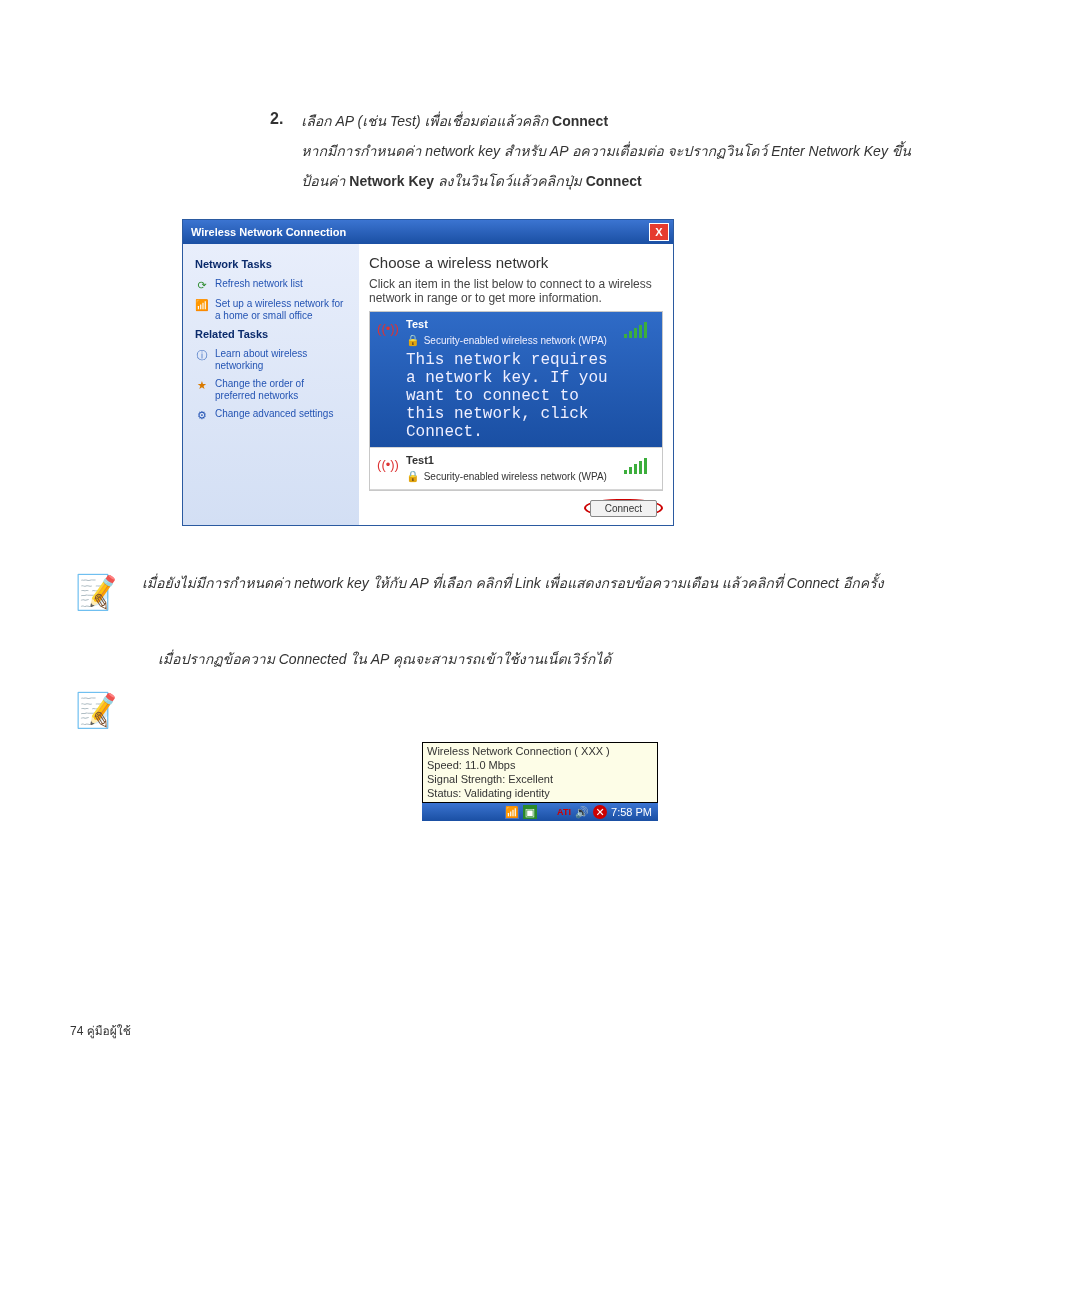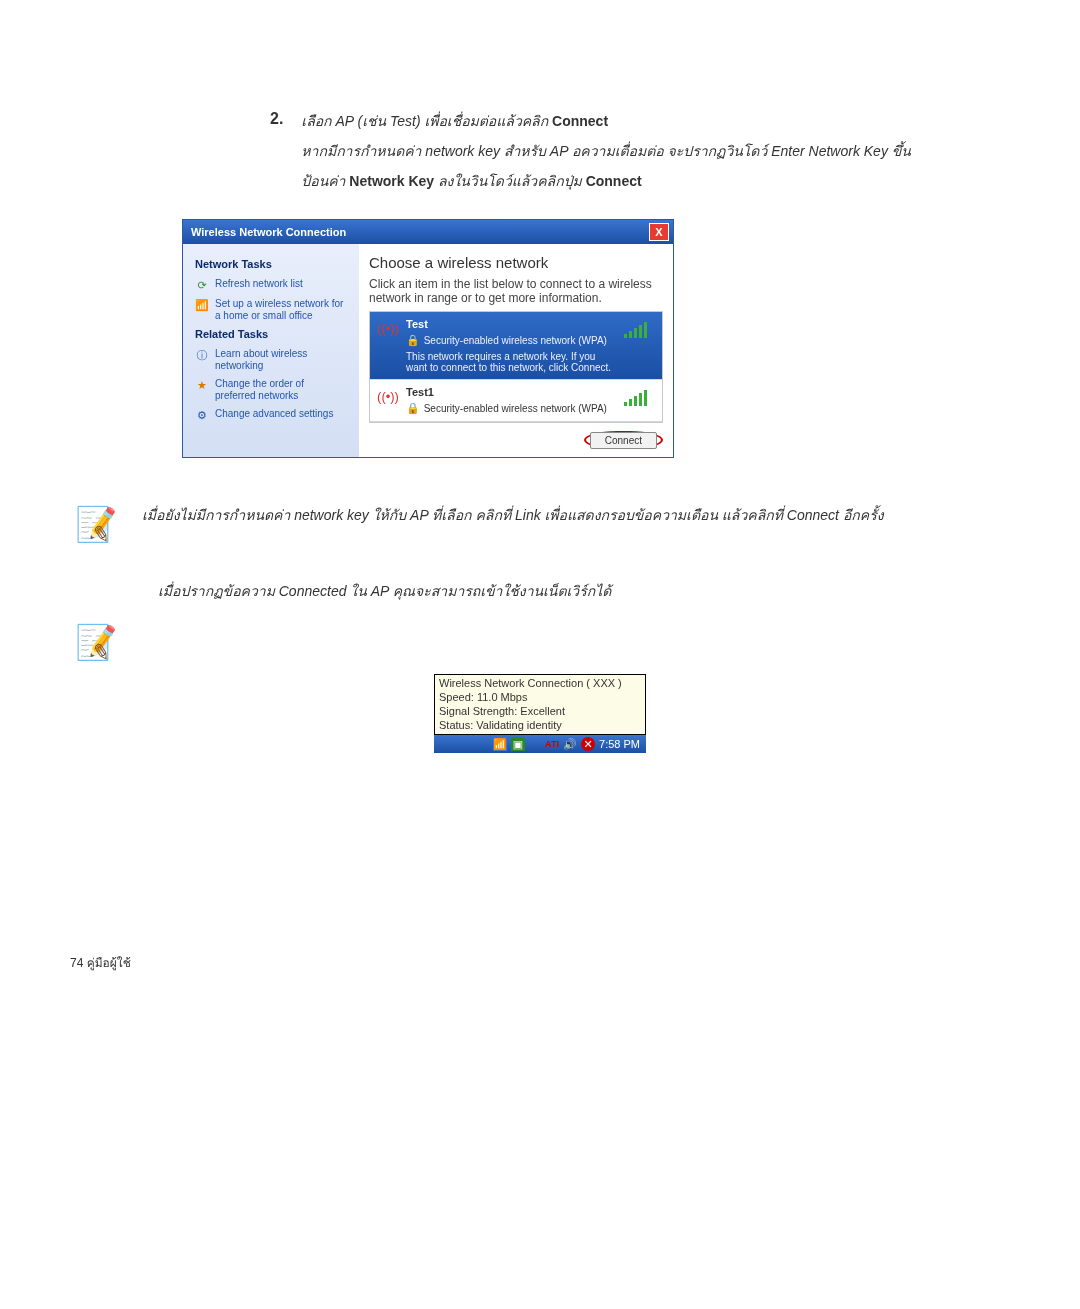--- a/index.html
+++ b/index.html
@@ -112,21 +112,21 @@
   .radio-icon {
     width: 20px; height: 20px; flex-shrink: 0;
     display: flex; align-items: center; justify-content: center;
     font-size: 13px; color: #d33; 
   }
   .nitem:not(.sel) .radio-icon { color: #d33; }
   .net-info { flex: 1; }
   .ssid { font-weight: bold; }
   .secline { font-size: 10px; margin-top: 4px; display: flex; align-items: center; gap: 4px; }
   .lock { color: #e6b400; font-size: 11px; }
-  .hint { font-size: 10px; margin-top: 4px; }
+  .hint { font-size: 16px; margin-top: 4px; font-family: Liberation Mono, monospace; }
 
   .sig {
     width: 30px; height: 18px; margin-top: 4px;
   }
   .bars { display: flex; align-items: flex-end; gap: 2px; height: 16px; }
   .bars span { width: 3px; background: #3cae3c; }
   .bars span:nth-child(1){height:4px}
   .bars span:nth-child(2){height:7px}
   .bars span:nth-child(3){height:10px}
   .bars span:nth-child(4){height:13px}
@@ -165,21 +165,21 @@
     left: 16px;
     top: 18px;
     color: #7a5030;
     transform: rotate(12deg);
   }
   .note p { margin: 0 0 4px 0; line-height: 1.6; }
 
   .midline { margin: 36px 0 0 88px; }
 
   
-  .tip-wrap { width: 212px; margin: 12px auto 0 auto; }
+  .tip-wrap { width: 236px; margin: 12px auto 0 auto; }
   .tip {
     border: 1px solid #000;
     background: #fdfde7;
     font-size: 11px;
     padding: 2px 4px;
     line-height: 1.25;
   }
   .taskbar {
     background: linear-gradient(#3b74d1, #1a4fa3);
     display: flex;

